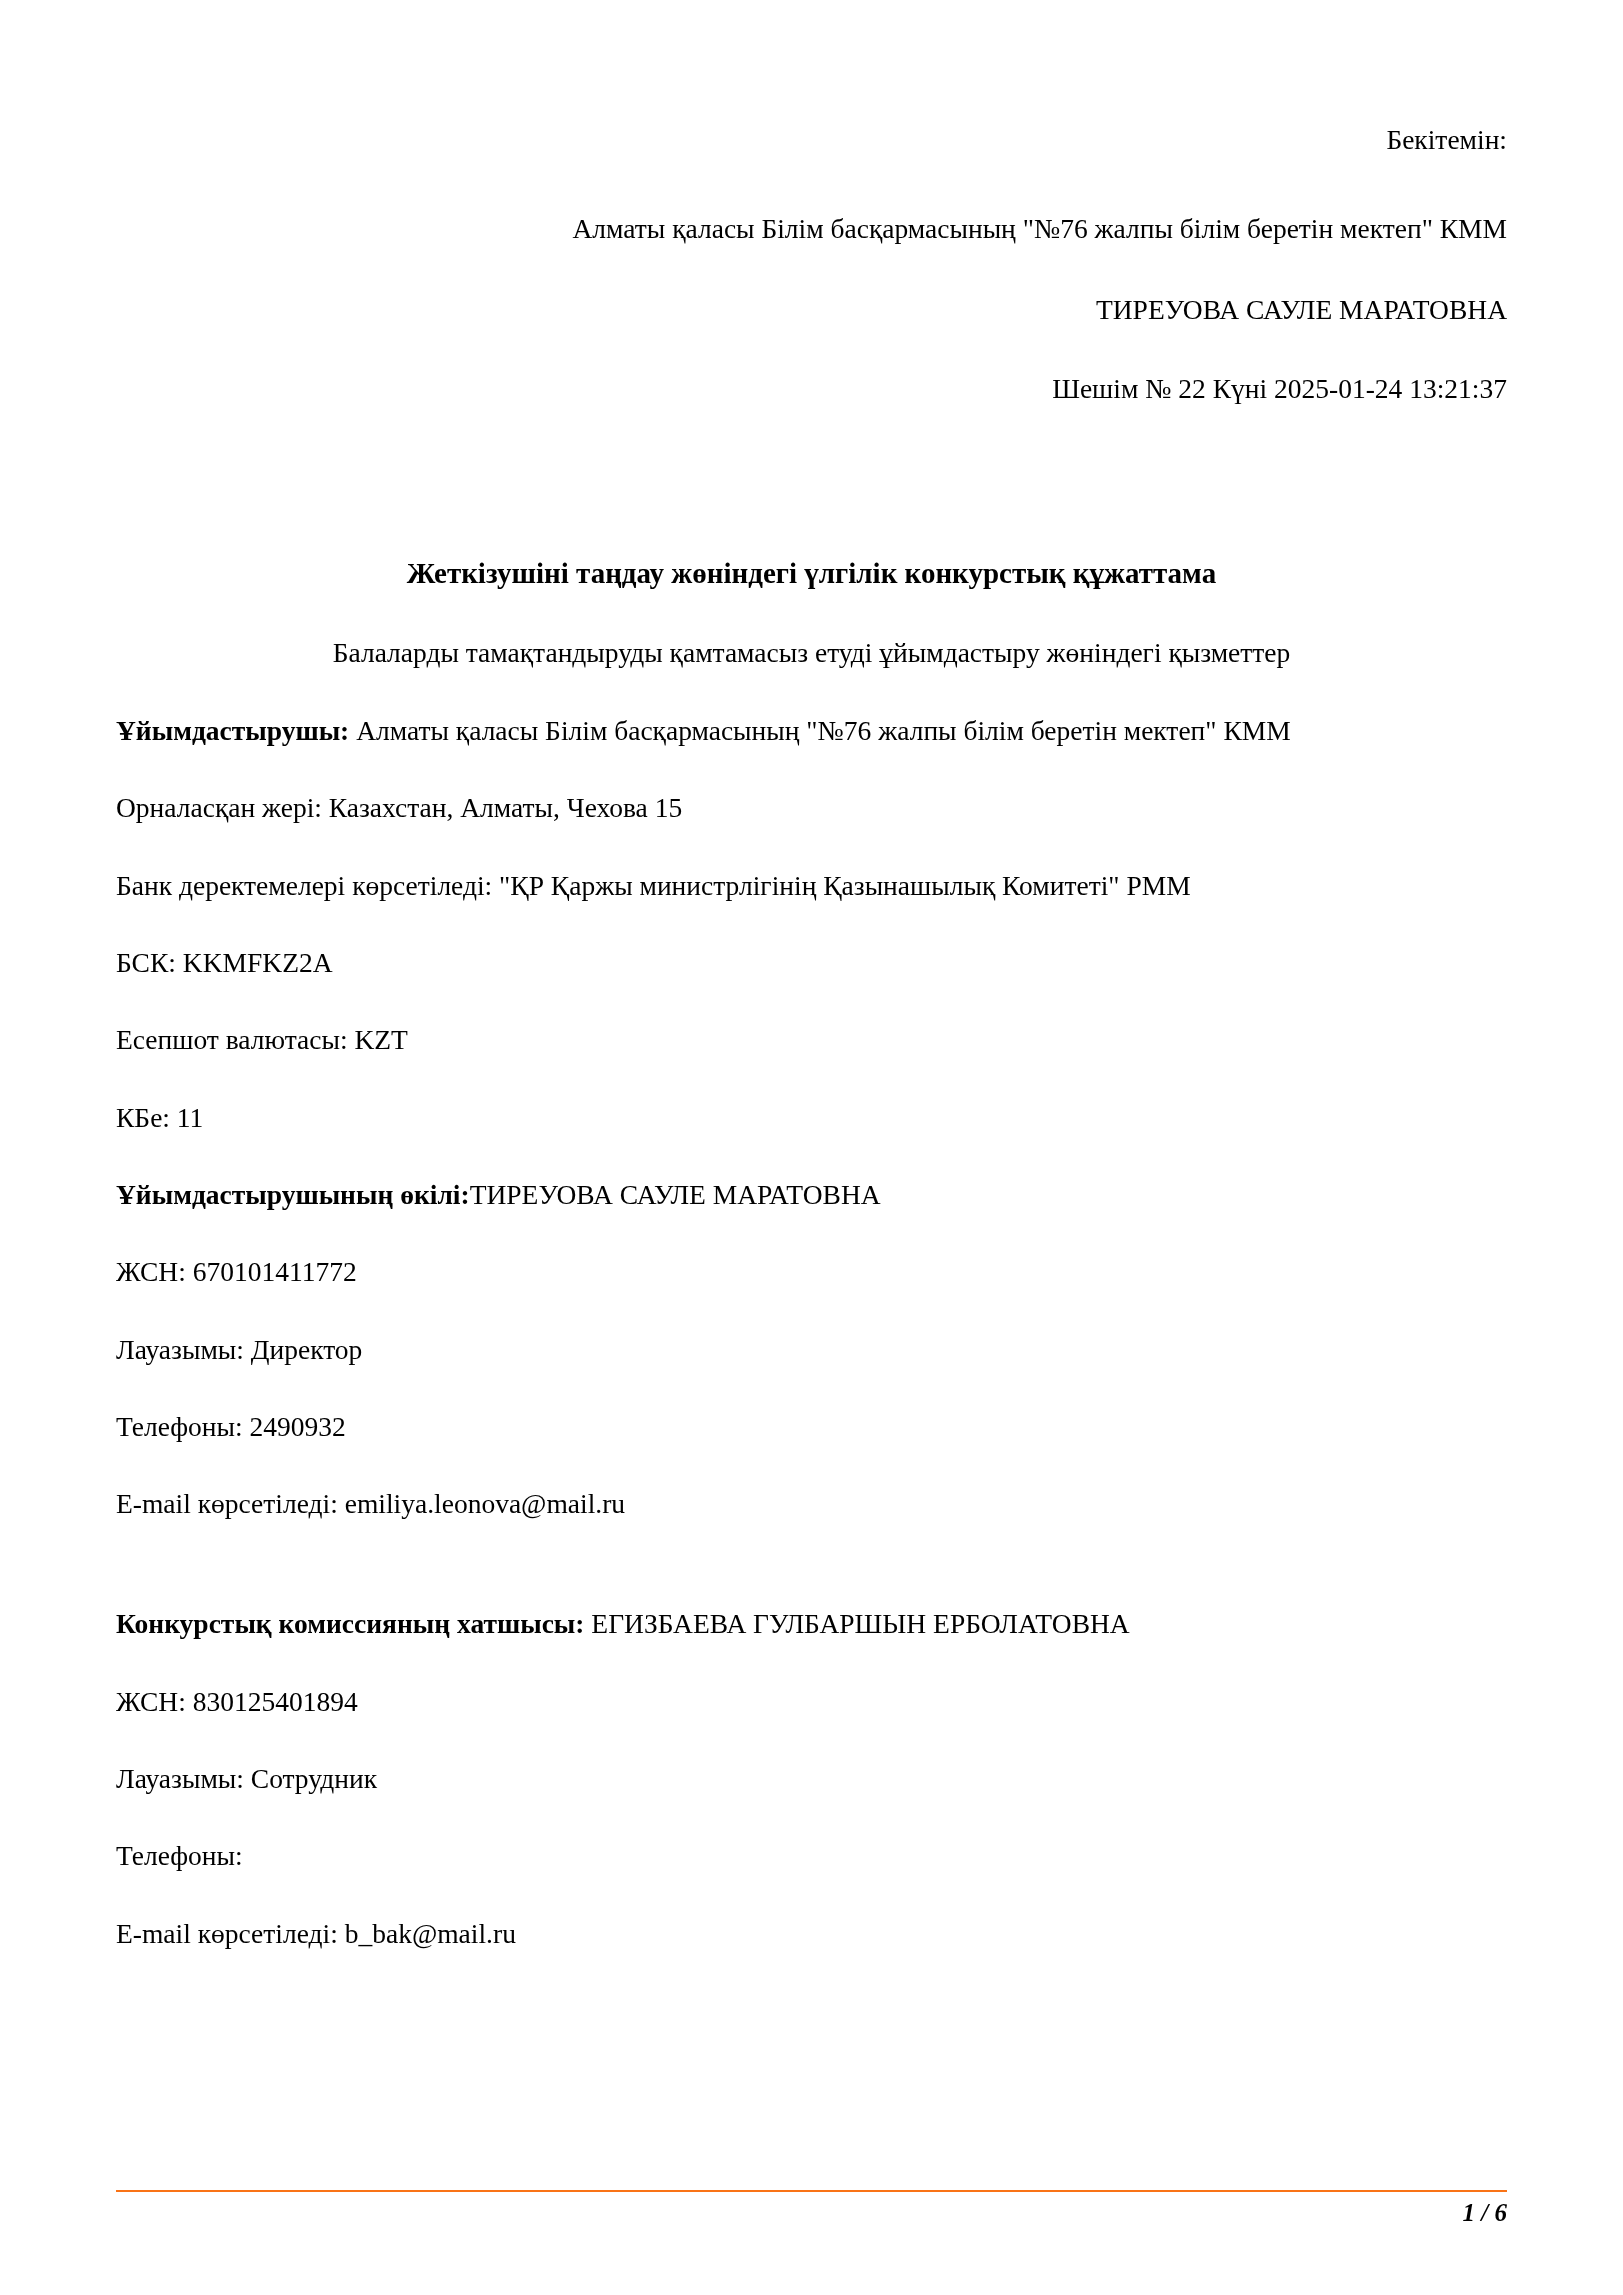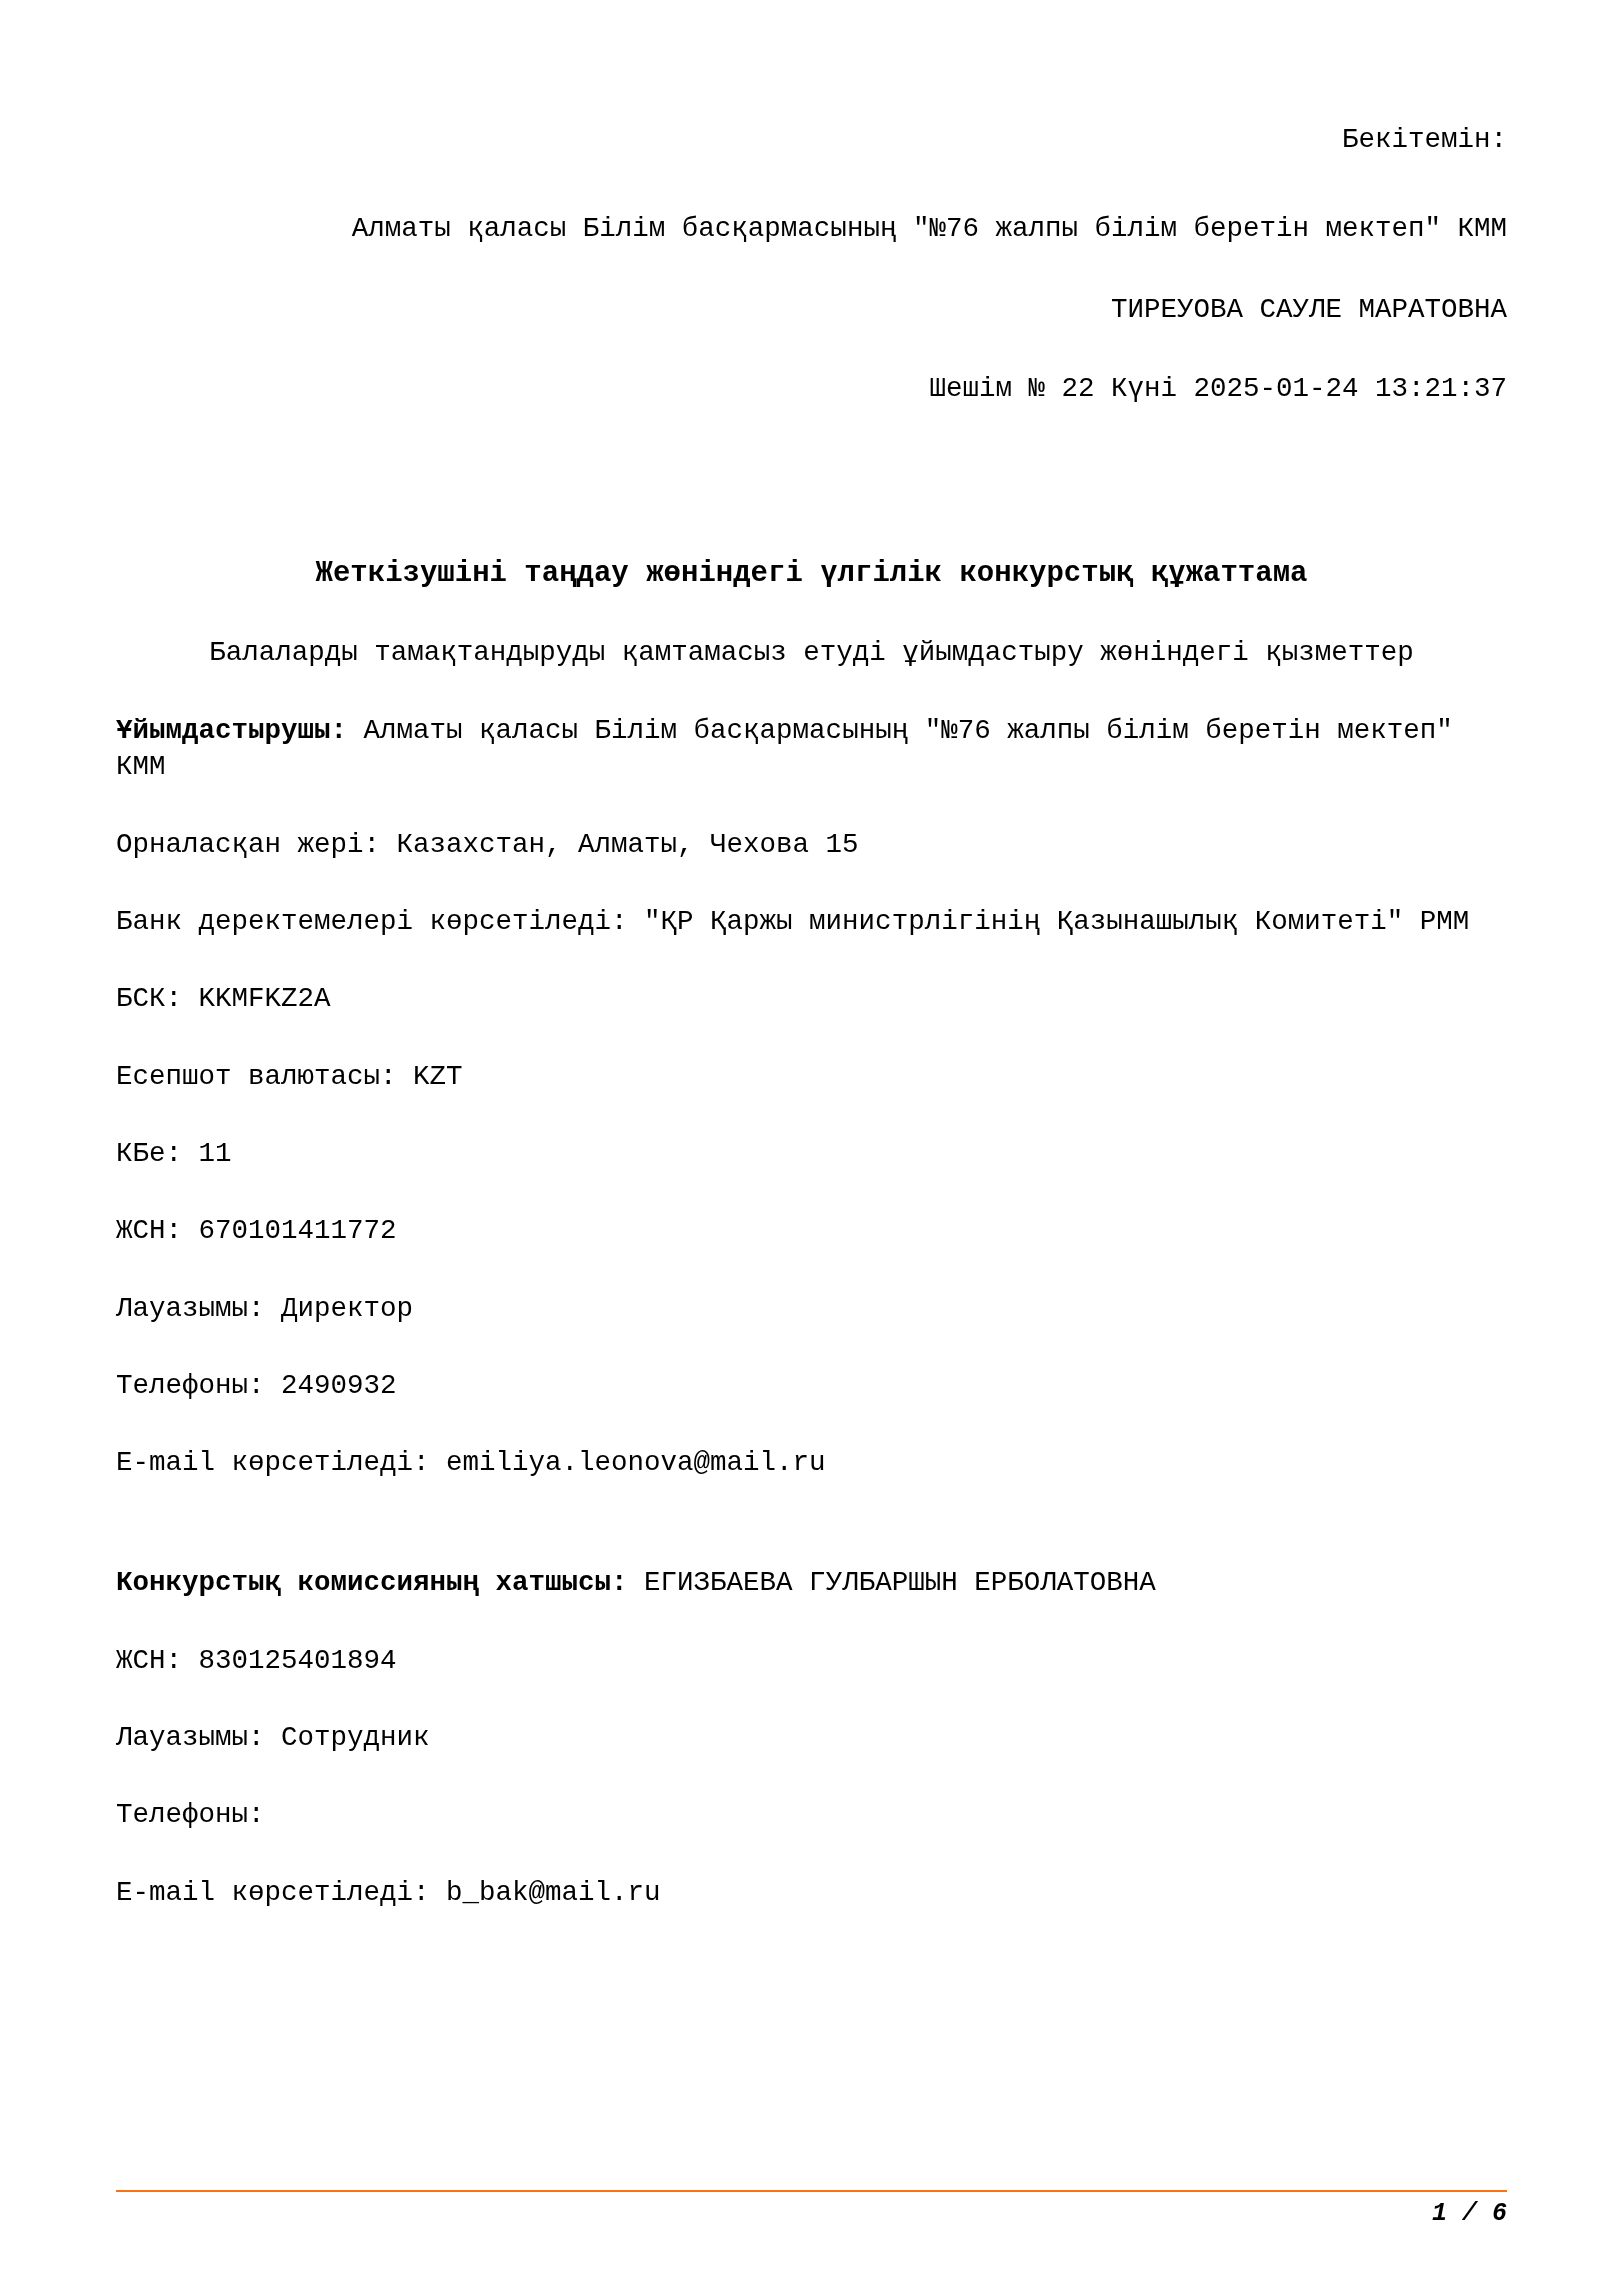--- a/index.html
+++ b/index.html
@@ -12,21 +12,20 @@
     color: #000000;
   }
   .page {
     position: relative;
     width: 1623px;
     height: 2295px;
     background: #ffffff;
     box-sizing: border-box;
     padding: 0;
     overflow: hidden;
-    font-family: Liberation Mono, monospace;
   }
   .content {
     position: absolute;
     left: 116px;
     top: 0;
     width: 1391px;
   }
 
   
   .header-block {
@@ -125,20 +124,21 @@
 
       <p class="para">Банк деректемелері көрсетіледі: "ҚР Қаржы министрлігінің Қазынашылық Комитеті" РММ</p>
 
 
       <p class="para">БСК: KKMFKZ2A</p>
 
       <p class="para">Есепшот валютасы: KZT</p>
 
       <p class="para">КБе: 11</p>
 
+      <p class="para"><b>Ұйымдастырушының өкілі:</b><span>ТИРЕУОВА САУЛЕ МАРАТОВНА</span></p>
 
       <p class="para">ЖСН: 670101411772</p>
 
       <p class="para">Лауазымы: Директор</p>
 
       <p class="para">Телефоны: 2490932</p>
 
       <p class="para">E-mail көрсетіледі: emiliya.leonova@mail.ru</p>
 
       <div class="spacer-gap"></div>

